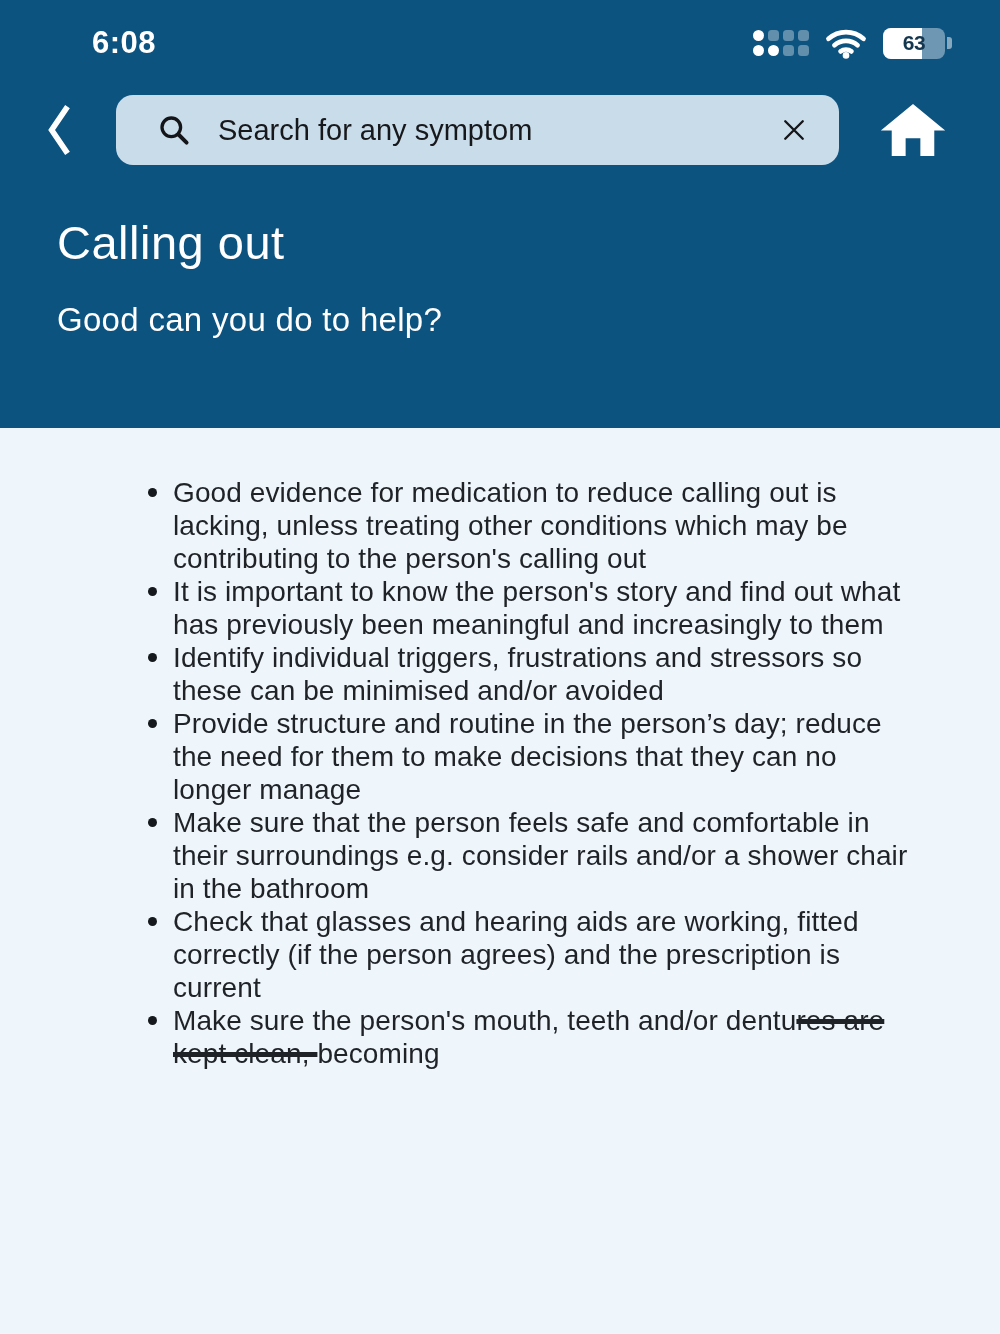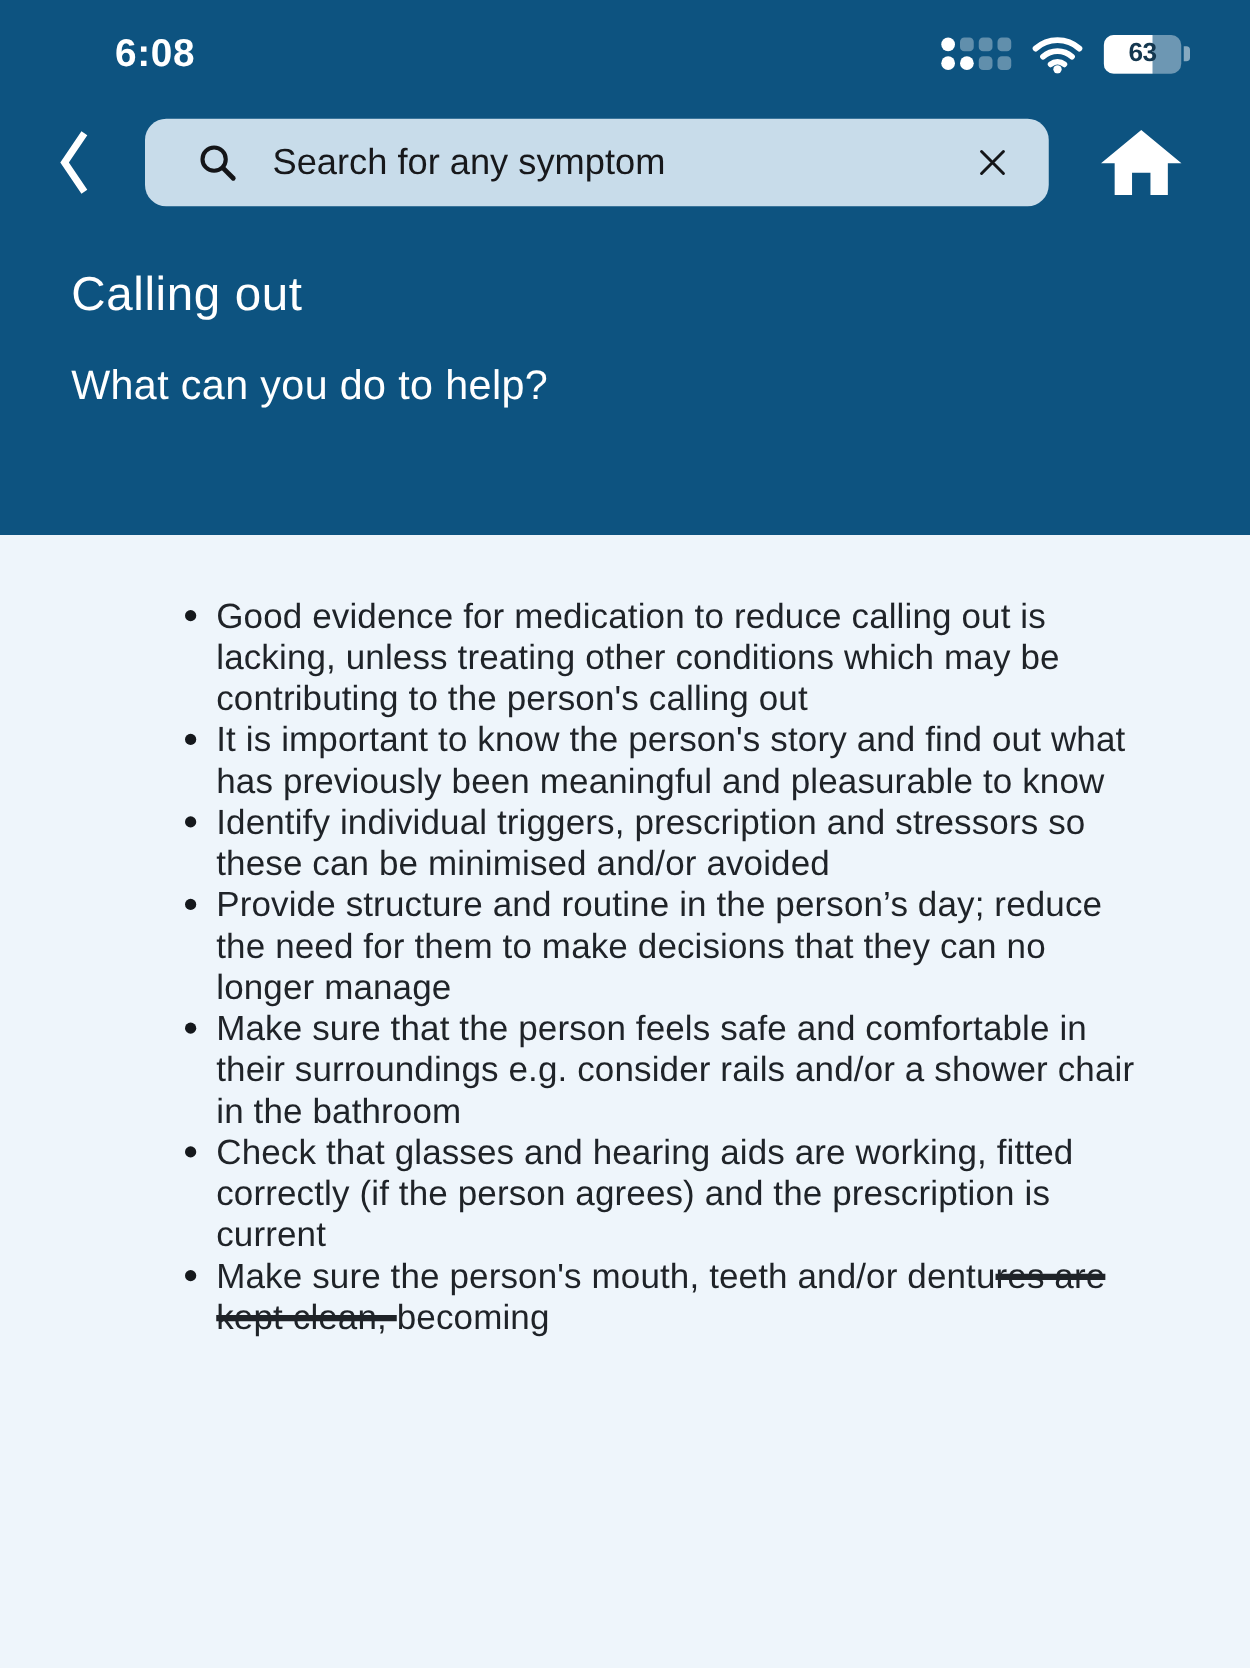--- a/index.html
+++ b/index.html
@@ -53,21 +53,21 @@
     display:flex; align-items:center;
     padding:0 30px 0 40px;
   }
   .search-icon-svg { width:36px; height:36px; flex:0 0 auto; }
   .search-text { margin-left:26px; font-size:29px; color:#17181b; }
   .clear-icon-svg { margin-left:auto; width:30px; height:30px; flex:0 0 auto; cursor:pointer; }
   .home-button { background:none; border:none; padding:0; cursor:pointer; display:flex; }
   .home-button svg { width:84px; height:60px; }
 
   
-  .page-title { margin:50px 0 0 57px; font-size:38px; font-weight:500; letter-spacing:0.5px; }
+  .page-title { margin:50px 0 0 57px; font-size:47px; font-weight:500; letter-spacing:0.5px; }
   .subtitle { margin:27px 0 0 57px; font-size:33px; font-weight:400; line-height:45px; letter-spacing:0.3px; }
 
   
   .content { flex:1; padding:48px 90px 0 146px; }
   .bullet-list { list-style:none; }
   .bullet-list li {
     position:relative;
     padding-left:27px;
     font-size:28px;
     line-height:33px;
@@ -138,29 +138,29 @@
 
       <button class="home-button">
         <svg viewBox="0 0 26 22">
           <path d="M13 1.5 L1.2 11.2 L5.2 11.2 L5.2 20.5 L10.3 20.5 L10.3 14 L15.7 14 L15.7 20.5 L20.8 20.5 L20.8 11.2 L24.8 11.2 Z" fill="#ffffff"></path>
         </svg>
       </button>
     </div>
 
     <h1 class="page-title">Calling out</h1>
     <div class="subtitle">
-      <div>What can you do to help?</div>
+      <div>Good can you do to help?</div>
     </div>
   </header>
 
   <main class="content">
     <ul class="bullet-list">
       <li>Good evidence for medication to reduce calling out is lacking, unless treating other conditions which may be contributing to the person's calling out</li>
-      <li>It is important to know the person's story and find out what has previously been meaningful and pleasurable to know</li>
-      <li>Identify individual triggers, prescription and stressors so these can be minimised and/or avoided</li>
+      <li>It is important to know the person's story and find out what has previously been meaningful and increasingly to them</li>
+      <li>Identify individual triggers, frustrations and stressors so these can be minimised and/or avoided</li>
       <li>Provide structure and routine in the person’s day; reduce the need for them to make decisions that they can no longer manage</li>
       <li>Make sure that the person feels safe and comfortable in their surroundings e.g. consider rails and/or a shower chair in the bathroom</li>
       <li>Check that glasses and hearing aids are working, fitted correctly (if the person agrees) and the prescription is current</li>
       <li><span>Make sure the person's mouth, teeth and/or dentu</span><span class="struck">res are kept clean, </span><span>becoming</span></li>
     </ul>
   </main>
 
 </div>
 
 </body></html>

